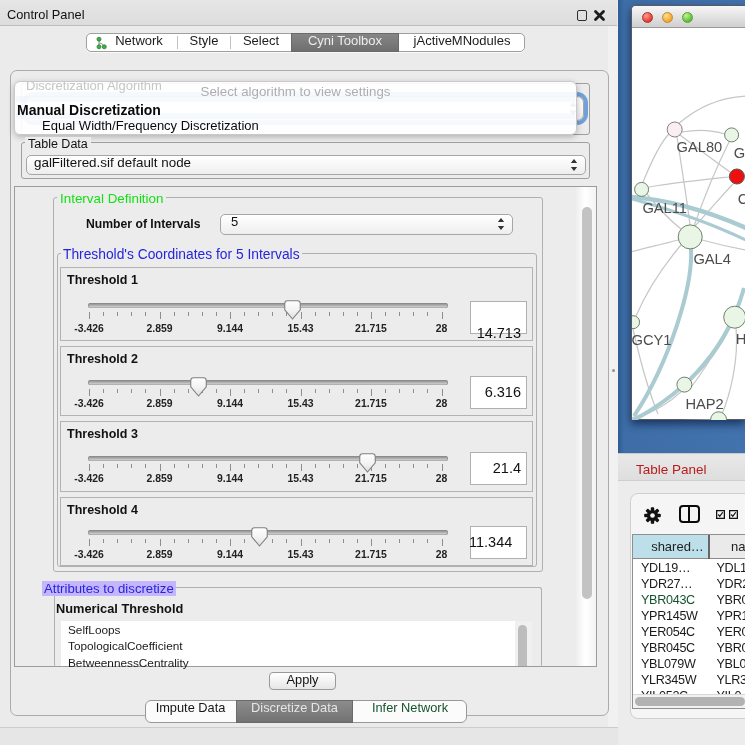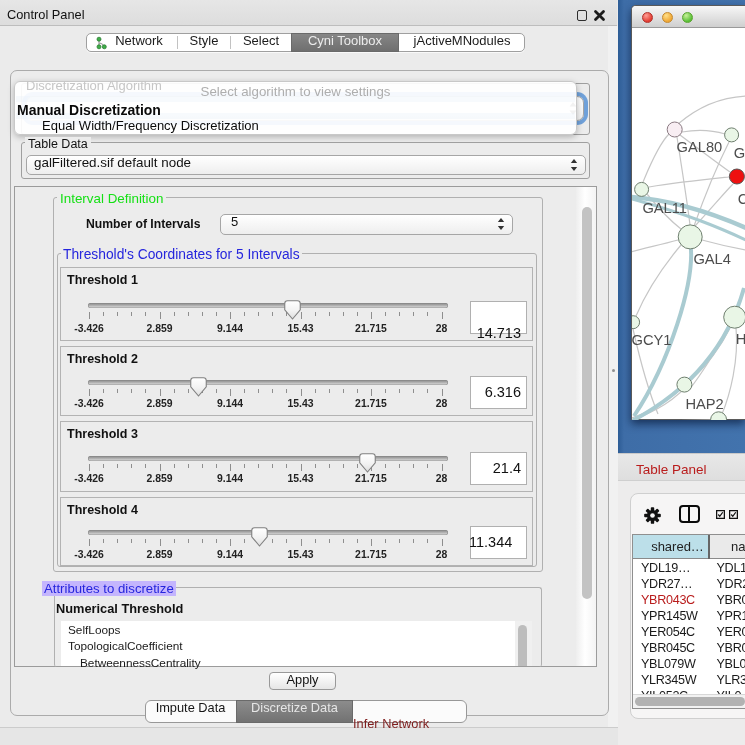--- a/index.html
+++ b/index.html
@@ -250,31 +250,31 @@
 <path d="M3.6 0.75 H13.4 Q16.25 0.75 16.25 3.6 V9.8 L8.5 19 L0.75 9.8 V3.6 Q0.75 0.75 3.6 0.75 Z" fill="url(#thg3)" stroke="#7f7f7f" stroke-width="1.1"></path>
   </svg>
 <div style="position:absolute;left:469.5px;top:525.5px;width:57px;height:33px;background:#fff;border:1px solid #b0b0b0;"></div>
 <div style="position:absolute;left:469px;top:525.5px;width:52px;height:33px;font:14.5px 'Liberation Sans', sans-serif;color:#111;line-height:33px;">11.344</div>
 <div style="position:absolute;left:54px;top:587px;width:488px;height:80px;border:1px solid #b0b0b0;border-radius:3px;border-bottom:none;"></div>
 <div style="position:absolute;left:42px;top:581px;background:#c4b5fd;padding:0 2px;font:13.2px 'Liberation Sans',sans-serif;color:#2525dd;">Attributes to discretize</div>
 <div style="position:absolute;left:56px;top:601px;font:bold 12.8px 'Liberation Sans', sans-serif;color:#111;white-space:pre;line-height:15.1px;">Numerical Threshold</div>
 <div style="position:absolute;left:61px;top:620.5px;width:454px;height:45px;background:#ffffff;"></div>
 <div style="position:absolute;left:68px;top:623.5px;font:normal 11.8px 'Liberation Sans', sans-serif;color:#1a1a1a;white-space:pre;line-height:13.9px;">SelfLoops</div>
 <div style="position:absolute;left:68px;top:639.5px;font:normal 11.8px 'Liberation Sans', sans-serif;color:#1a1a1a;white-space:pre;line-height:13.9px;">TopologicalCoefficient</div>
-<div style="position:absolute;left:80px;top:656.5px;font:normal 11.8px 'Liberation Sans', sans-serif;color:#1a1a1a;white-space:pre;line-height:13.9px;">BetweennessCentrality</div>
+<div style="position:absolute;left:68px;top:656.5px;font:normal 11.8px 'Liberation Sans', sans-serif;color:#1a1a1a;white-space:pre;line-height:13.9px;">BetweennessCentrality</div>
 <div style="position:absolute;left:515px;top:620.5px;width:17px;height:45px;background:#f0f0f0;"></div>
 <div style="position:absolute;left:518px;top:624.5px;width:9px;height:41px;background:#bdbdbd;border-radius:5px 5px 0 0;"></div>
 <div style="position:absolute;left:269px;top:672px;width:67px;height:18px;background:linear-gradient(180deg,#ffffff,#e6e6e6);border:1px solid #999;border-radius:4px;"></div>
 <div style="position:absolute;left:269px;top:672px;width:67px;height:18px;line-height:17px;text-align:center;font:12.8px 'Liberation Sans',sans-serif;color:#111;">Apply</div>
 <div style="position:absolute;left:0;top:727px;width:618px;height:18px;background:#e6e6e6;border-top:1px solid #cccccc;"></div>
 <div style="position:absolute;left:145px;top:700px;width:322px;height:23px;background:#fbfbfb;border:1px solid #989898;border-radius:6px;"></div>
 <div style="position:absolute;left:236px;top:700px;width:117px;height:23px;background:linear-gradient(180deg,#8c8c8c,#727272);border:1px solid #6a6a6a;"></div>
 <div style="position:absolute;left:145px;top:700px;width:91px;height:23px;line-height:23px;text-align:center;font:12.8px 'Liberation Sans',sans-serif;color:#161616;">Impute Data</div>
 <div style="position:absolute;left:236px;top:700px;width:117px;height:23px;line-height:23px;text-align:center;font:12.8px 'Liberation Sans',sans-serif;color:#e6e6e6;">Discretize Data</div>
-<div style="position:absolute;left:353px;top:716px;width:114px;height:23px;line-height:23px;font:12.8px 'Liberation Sans',sans-serif;color:#7f1d1d;">Infer Network</div>
+<div style="position:absolute;left:353px;top:700px;width:114px;height:23px;line-height:23px;text-align:center;font:12.8px 'Liberation Sans',sans-serif;color:#14532d;">Infer Network</div>
 <div style="position:absolute;left:618px;top:0;width:127px;height:453px;background:linear-gradient(90deg,#2d5c95 0,#3e6da7 6px,#4273ad 100%);"></div>
 <div style="position:absolute;left:631px;top:5px;width:114px;height:415px;background:#ffffff;border:1px solid #5a5a5a;border-right:none;border-radius:5px 0 0 0;box-shadow:0 4px 9px rgba(5,20,50,0.65);"></div>
 <div style="position:absolute;left:632px;top:6px;width:113px;height:22px;background:linear-gradient(180deg,#f7f7f7,#cfcfcf);border-bottom:1px solid #9a9a9a;border-radius:4px 0 0 0;"></div>
 <div style="position:absolute;left:641.5px;top:11.5px;width:11px;height:11px;border-radius:6px;background:radial-gradient(circle at 35% 28%, #ff9f97, #e23b30 70%);border:0.5px solid #b0302a;"></div>
 <div style="position:absolute;left:661.5px;top:11.5px;width:11px;height:11px;border-radius:6px;background:radial-gradient(circle at 35% 28%, #ffe08a, #efa633 70%);border:0.5px solid #c5882c;"></div>
 <div style="position:absolute;left:681.5px;top:11.5px;width:11px;height:11px;border-radius:6px;background:radial-gradient(circle at 35% 28%, #c8f09a, #58bf35 70%);border:0.5px solid #59a32f;"></div>
 <svg style="position:absolute;left:632px;top:28px;" width="113" height="392" viewBox="0 0 113 392">
     <g transform="translate(-632,-28)" fill="none">
       <path d="M678 124 C700 105, 725 97, 746 96" stroke="#c6c6c6" stroke-width="1.2"></path>
       <path d="M682 132 C700 129, 715 131, 725 134" stroke="#c6c6c6" stroke-width="1.2"></path>
@@ -346,21 +346,21 @@
 <div style="position:absolute;left:632px;top:533.5px;width:113px;height:175px;background:#ffffff;border:1px solid #8f8f8f;border-right:none;"></div>
 <div style="position:absolute;left:633px;top:534.5px;width:75px;height:24px;background:#bcdfe9;border-bottom:1px solid #8a8a8a;"></div>
 <div style="position:absolute;left:709px;top:534.5px;width:36px;height:24px;background:#eaeaea;border-bottom:1px solid #8a8a8a;"></div>
 <div style="position:absolute;left:708px;top:534.5px;width:1.5px;height:24px;background:#666;"></div>
 <div style="position:absolute;left:640px;top:539px;width:75px;height:20px;line-height:20px;text-align:center;font:13px 'Liberation Sans',sans-serif;color:#222;">shared…</div>
 <div style="position:absolute;left:731px;top:539px;height:20px;line-height:20px;font:13px 'Liberation Sans',sans-serif;color:#222;">na</div>
 <div style="position:absolute;left:641px;top:560.5px;font:normal 12.6px 'Liberation Sans', sans-serif;color:#1a1a1a;white-space:pre;line-height:14.9px;letter-spacing:-0.3px;">YDL19…</div>
 <div style="position:absolute;left:716.5px;top:560.5px;font:normal 12.6px 'Liberation Sans', sans-serif;color:#1a1a1a;white-space:pre;line-height:14.9px;letter-spacing:-0.3px;">YDL1</div>
 <div style="position:absolute;left:641px;top:576.5px;font:normal 12.6px 'Liberation Sans', sans-serif;color:#1a1a1a;white-space:pre;line-height:14.9px;letter-spacing:-0.3px;">YDR27…</div>
 <div style="position:absolute;left:716.5px;top:576.5px;font:normal 12.6px 'Liberation Sans', sans-serif;color:#1a1a1a;white-space:pre;line-height:14.9px;letter-spacing:-0.3px;">YDR2</div>
-<div style="position:absolute;left:641px;top:592.5px;font:normal 12.6px 'Liberation Sans', sans-serif;color:#b91c1c;white-space:pre;line-height:14.9px;letter-spacing:-0.3px;">YBR043C</div>
+<div style="position:absolute;left:641px;top:592.5px;font:normal 12.6px 'Liberation Sans', sans-serif;color:#14532d;white-space:pre;line-height:14.9px;letter-spacing:-0.3px;">YBR043C</div>
 <div style="position:absolute;left:716.5px;top:592.5px;font:normal 12.6px 'Liberation Sans', sans-serif;color:#1a1a1a;white-space:pre;line-height:14.9px;letter-spacing:-0.3px;">YBR0</div>
 <div style="position:absolute;left:641px;top:608.5px;font:normal 12.6px 'Liberation Sans', sans-serif;color:#1a1a1a;white-space:pre;line-height:14.9px;letter-spacing:-0.3px;">YPR145W</div>
 <div style="position:absolute;left:716.5px;top:608.5px;font:normal 12.6px 'Liberation Sans', sans-serif;color:#1a1a1a;white-space:pre;line-height:14.9px;letter-spacing:-0.3px;">YPR1</div>
 <div style="position:absolute;left:641px;top:624.5px;font:normal 12.6px 'Liberation Sans', sans-serif;color:#1a1a1a;white-space:pre;line-height:14.9px;letter-spacing:-0.3px;">YER054C</div>
 <div style="position:absolute;left:716.5px;top:624.5px;font:normal 12.6px 'Liberation Sans', sans-serif;color:#1a1a1a;white-space:pre;line-height:14.9px;letter-spacing:-0.3px;">YER0</div>
 <div style="position:absolute;left:641px;top:640.5px;font:normal 12.6px 'Liberation Sans', sans-serif;color:#1a1a1a;white-space:pre;line-height:14.9px;letter-spacing:-0.3px;">YBR045C</div>
 <div style="position:absolute;left:716.5px;top:640.5px;font:normal 12.6px 'Liberation Sans', sans-serif;color:#1a1a1a;white-space:pre;line-height:14.9px;letter-spacing:-0.3px;">YBR0</div>
 <div style="position:absolute;left:641px;top:656.5px;font:normal 12.6px 'Liberation Sans', sans-serif;color:#1a1a1a;white-space:pre;line-height:14.9px;letter-spacing:-0.3px;">YBL079W</div>
 <div style="position:absolute;left:716.5px;top:656.5px;font:normal 12.6px 'Liberation Sans', sans-serif;color:#1a1a1a;white-space:pre;line-height:14.9px;letter-spacing:-0.3px;">YBL0</div>
 <div style="position:absolute;left:641px;top:672.5px;font:normal 12.6px 'Liberation Sans', sans-serif;color:#1a1a1a;white-space:pre;line-height:14.9px;letter-spacing:-0.3px;">YLR345W</div>

